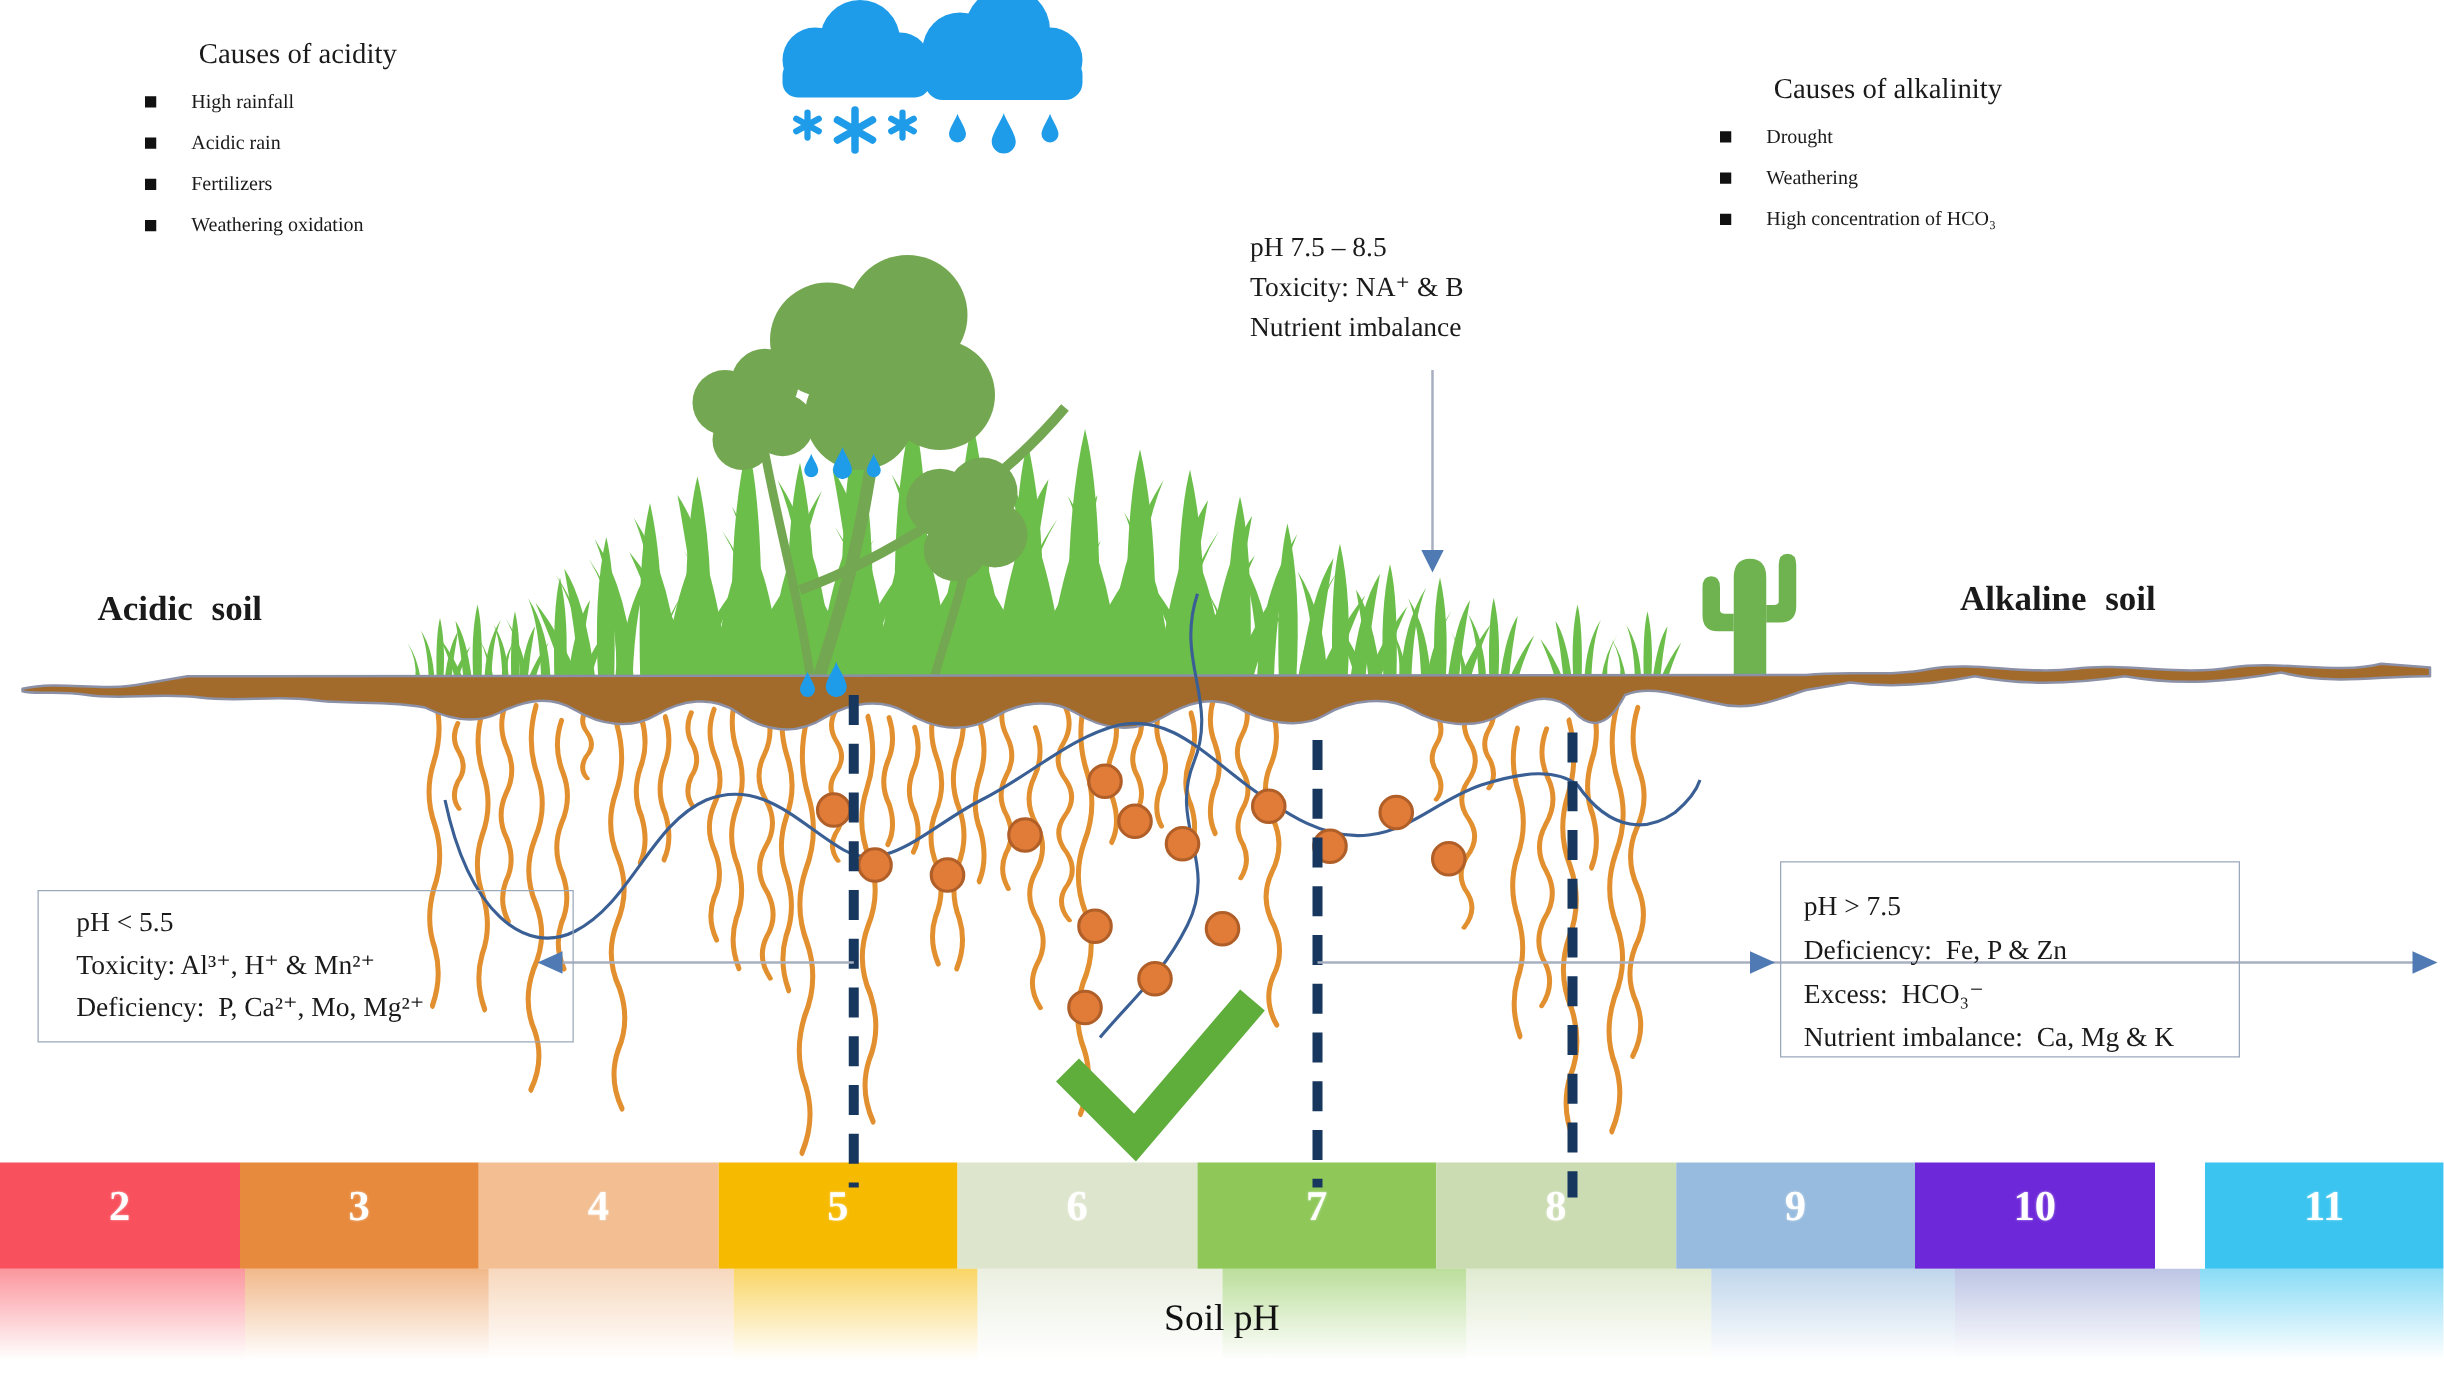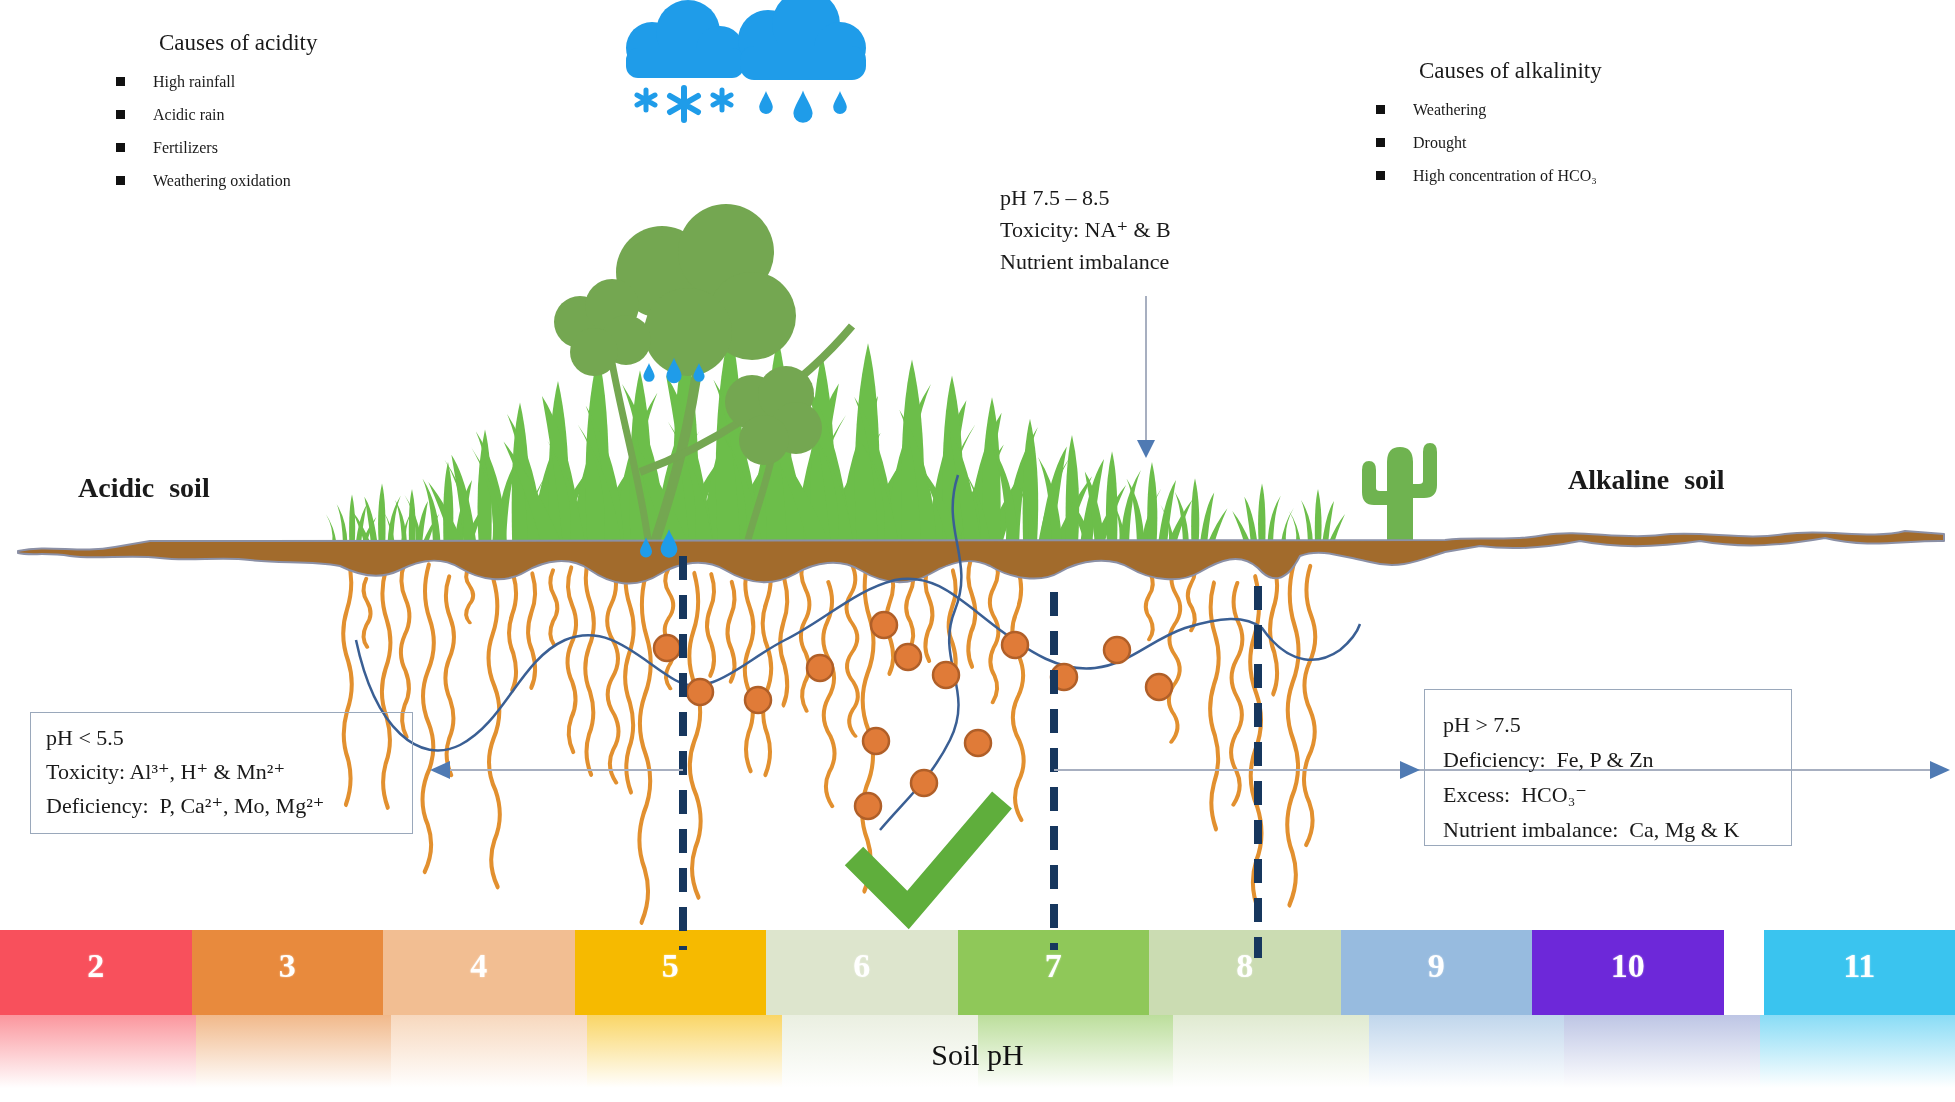--- a/index.html
+++ b/index.html
@@ -16,21 +16,21 @@
 
   .center-note{position:absolute;left:1000px;top:182px;z-index:5;font-size:22px;line-height:32px;}
 
   .soil-label{position:absolute;z-index:5;font-size:28px;font-weight:bold;word-spacing:8px;}
   .soil-label.acid{left:78px;top:472px;}
   .soil-label.alk{left:1568px;top:464px;}
 
   .info-box{position:absolute;z-index:5;border:1.5px solid #9aa8bb;background:transparent;
             font-size:22px;box-sizing:border-box;}
   .info-box .box-line{white-space:pre-wrap;}
-  .info-box.acid{left:30px;top:712px;width:383px;height:122px;padding:8px 0 0 15px;}
+  .info-box.acid{left:30px;top:712px;width:429px;height:122px;padding:8px 0 0 30px;}
   .info-box.acid .box-line{line-height:34px;}
   .info-box.alk{left:1424px;top:689px;width:368px;height:157px;padding:17px 0 0 18px;}
   .info-box.alk .box-line{line-height:35px;}
 
   
   .ph-scale{position:absolute;left:0;top:930px;width:1955px;z-index:1;}
   .ph-row{display:flex;width:100%;}
   .ph-cell{flex:1 1 0;height:85px;display:flex;align-items:center;justify-content:center;}
   .ph-cell span{color:#ffffff;font-weight:bold;font-size:34px;margin-top:-14px;
                 text-shadow:0 0 2px rgba(255,255,255,.6);}
@@ -311,25 +311,25 @@
     <div class="nl-item">
         <span class="sq"></span>
         <span>Weathering oxidation</span>
       </div>
   </div>
 
   <div class="note-list" style="left:1372px;top:58px;">
     <div class="nl-title">Causes of alkalinity</div>
     <div class="nl-item">
         <span class="sq"></span>
+        <span>Drought</span>
+      </div>
+    <div class="nl-item">
+        <span class="sq"></span>
         <span>Weathering</span>
-      </div>
-    <div class="nl-item">
-        <span class="sq"></span>
-        <span>Drought</span>
       </div>
     <div class="nl-item">
         <span class="sq"></span>
         <span>High concentration of HCO₃</span>
       </div>
   </div>
 
   <div class="center-note">
     <div class="box-line">pH 7.5 – 8.5</div>
     <div class="box-line">Toxicity: NA⁺ &amp; B</div>

